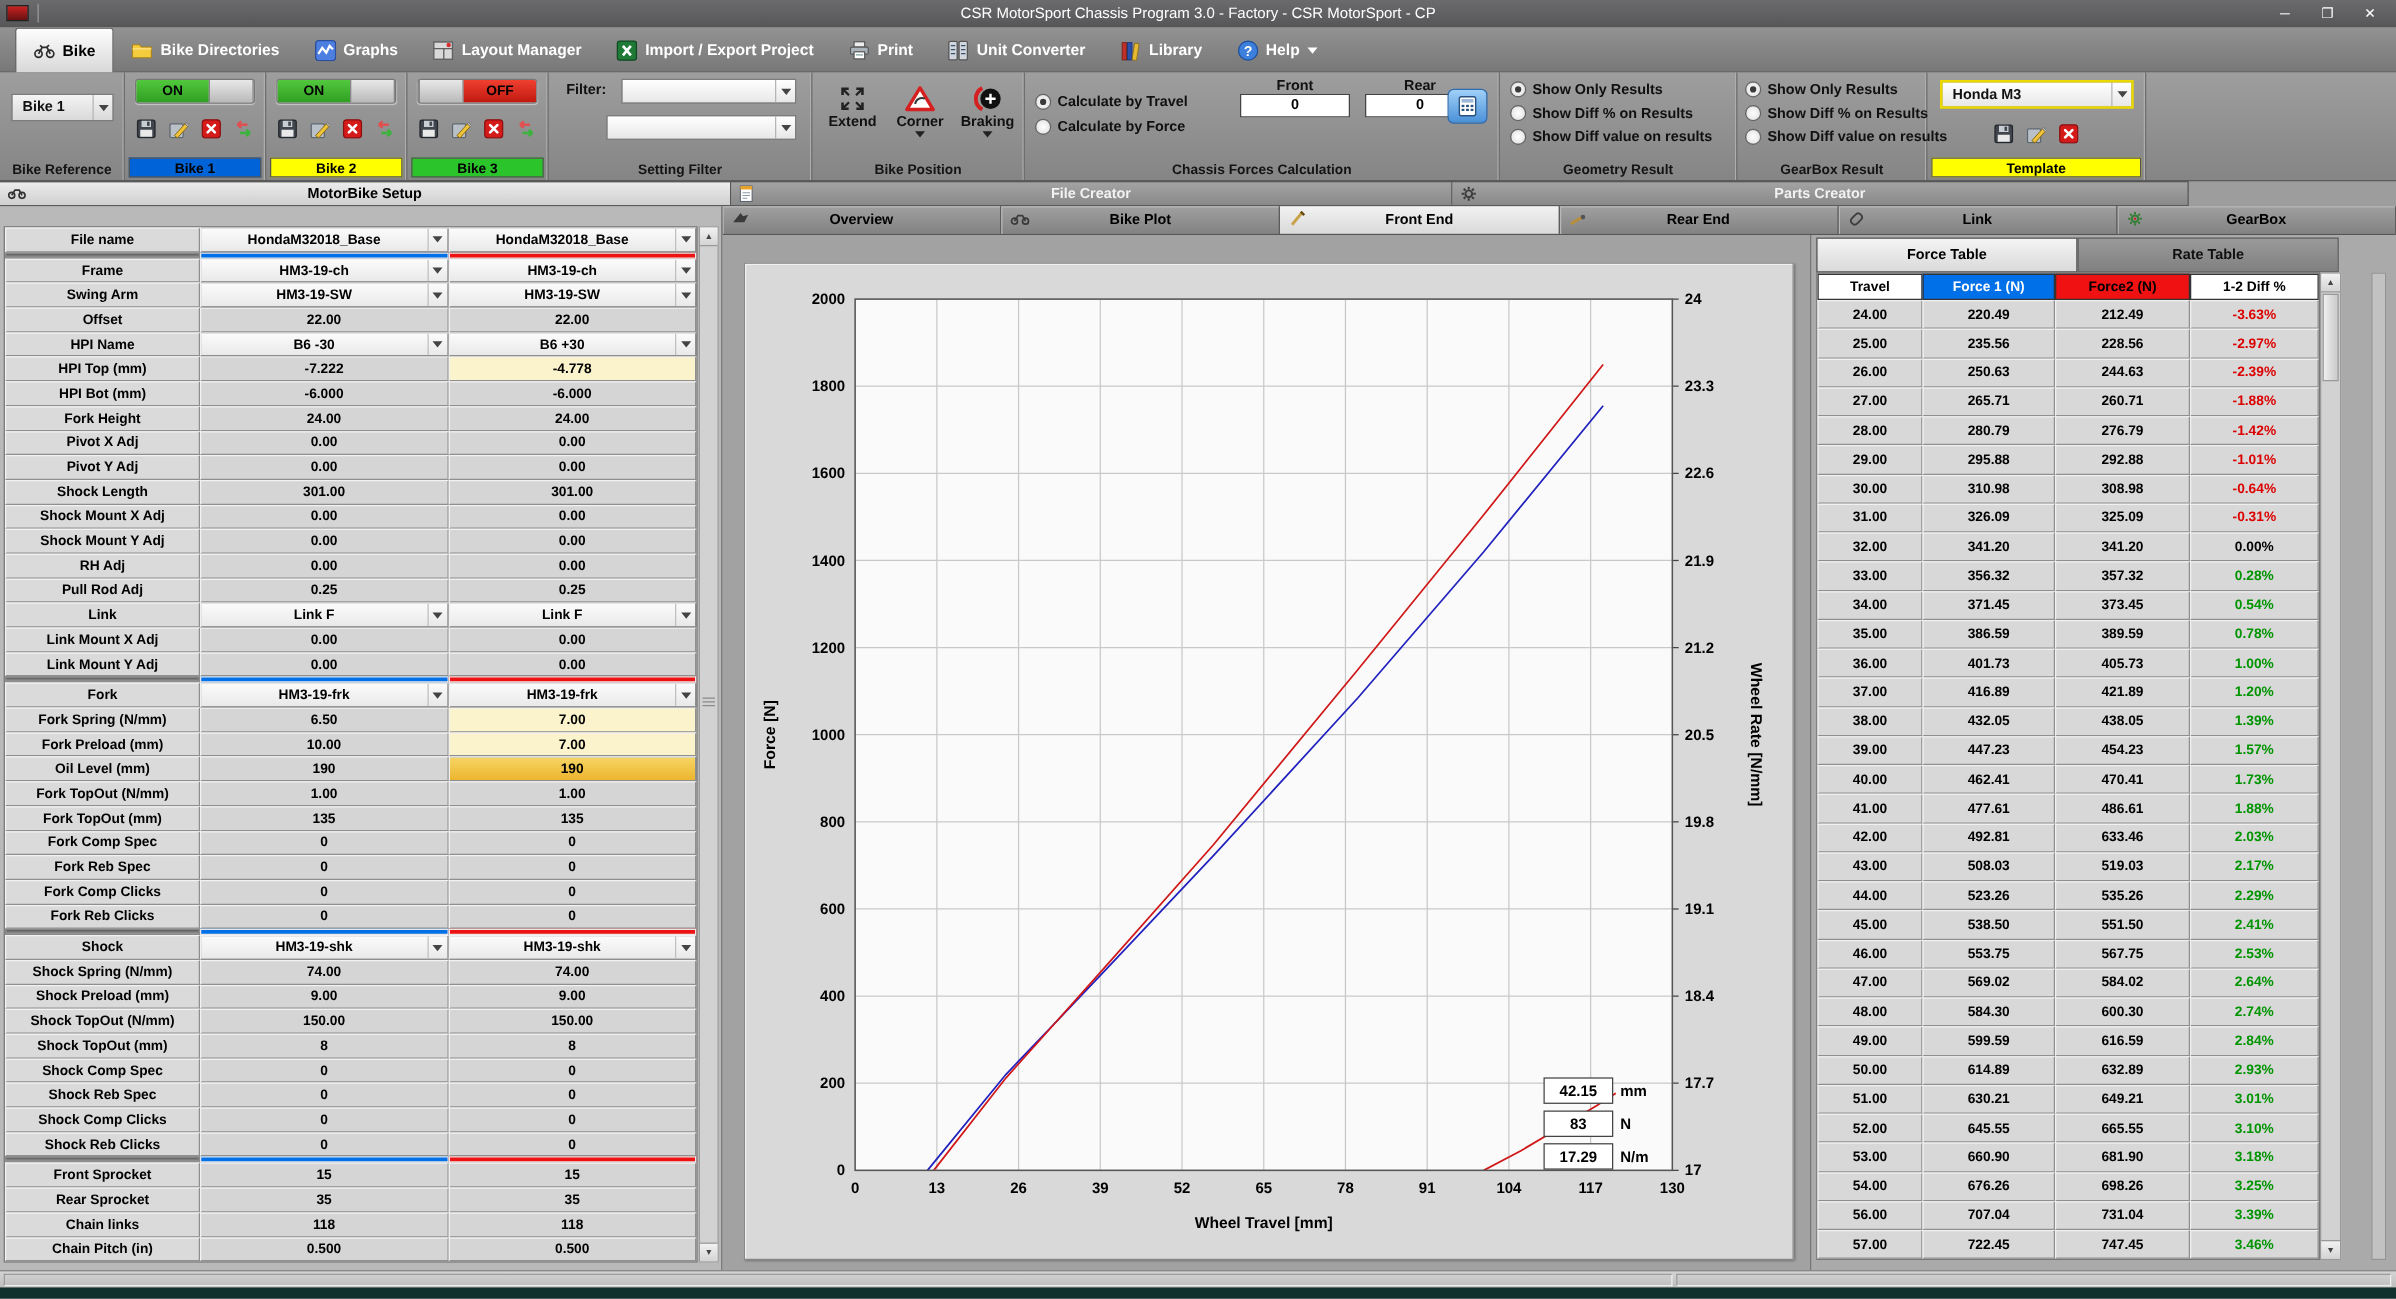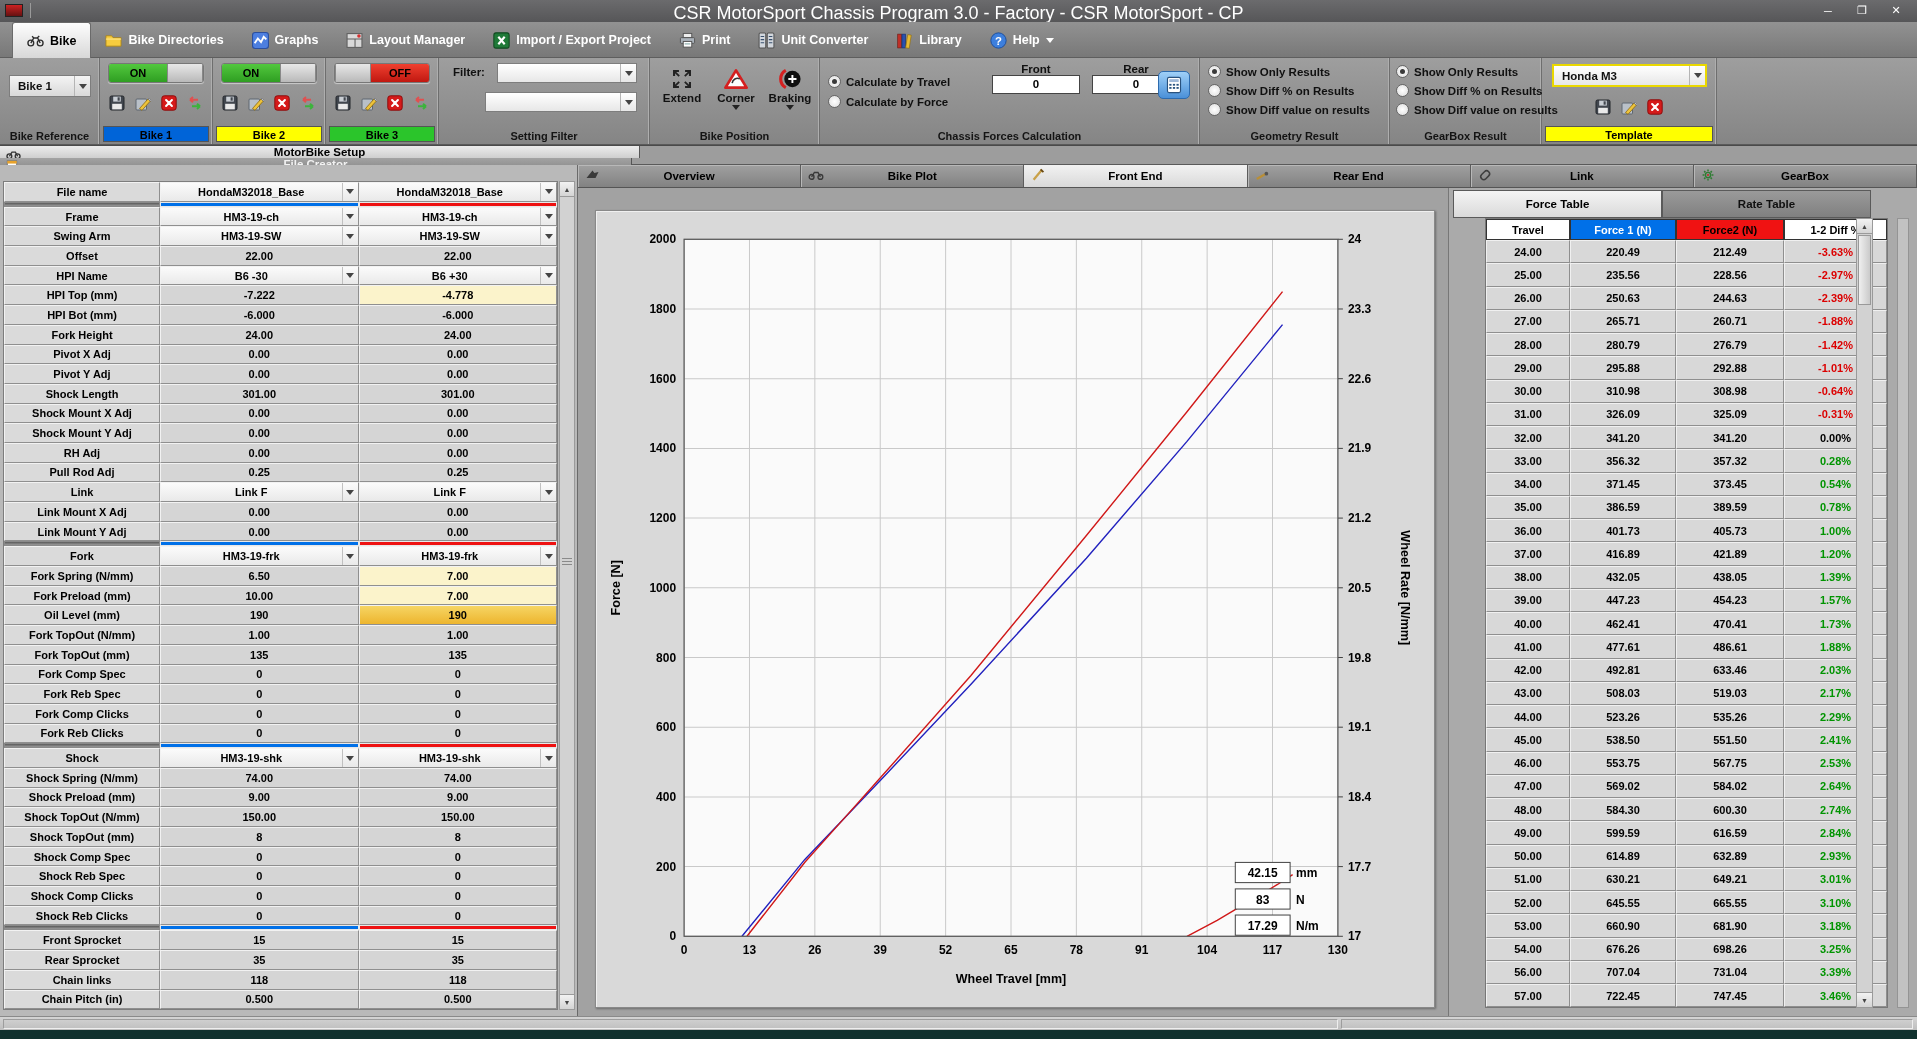--- a/index.html
+++ b/index.html
@@ -2,21 +2,21 @@
 <html><head>
 <meta charset="utf-8">
 <style>
   * { box-sizing: border-box; margin:0; padding:0; }
   html,body { width:1917px; height:1039px; overflow:hidden; }
   body { font-family:"Liberation Sans", sans-serif; background:#9d9d9d; position:relative; }
 
   
   #titlebar { position:absolute; left:0; top:0; width:1917px; height:22px;
     background:linear-gradient(#6b6b6d,#565658); color:#fff; }
-  #titlebar .ttl { position:absolute; left:0; right:0; top:3px; text-align:center; font-size:18px; }
+  #titlebar .ttl { position:absolute; left:0; right:0; top:3px; text-align:center; font-size:12px; }
   #app-icon { position:absolute; left:5px; top:4px; width:18px; height:13px;
     background:linear-gradient(#c22,#611); border:1px solid #222; }
   #tb-sep { position:absolute; left:30px; top:3px; width:1px; height:15px; background:#9a9a9a; }
   .wbtns { position:absolute; right:4px; top:0; display:flex; }
   .wbtn { width:34px; height:21px; display:flex; align-items:center; justify-content:center;
     color:#fff; font-size:11px; }
 
   
   #menubar { position:absolute; left:0; top:22px; width:1917px; height:36px;
     background:linear-gradient(#929292,#787878); border-bottom:1px solid #5e5e5e; }
@@ -62,22 +62,22 @@
     font-size:11.5px; font-weight:bold; line-height:17px; }
   .flabel { font-size:11.5px; font-weight:bold; text-align:center; color:#111; }
 
   .posbtn { display:flex; flex-direction:column; align-items:center; width:52px; }
   .posbtn .pl { font-size:11.5px; font-weight:bold; color:#111; margin-top:2px; }
 
   #calc-btn { width:32px; height:28px; border-radius:5px; background:linear-gradient(#9fd0f8,#4a90d8);
     border:1px solid #2d6bae; display:flex; align-items:center; justify-content:center; }
 
   
-  #sectionbar { position:absolute; left:0; top:145px; width:1917px; height:20px; display:flex;
-    border-top:1px solid #4a4a4a; border-bottom:1px solid #5a5a5a;flex-direction:column; }
+  #sectionbar { position:absolute; left:0; top:145px; width:1751px; height:20px; display:flex;
+    border-top:1px solid #4a4a4a; border-bottom:1px solid #5a5a5a; }
   .section-tab { position:relative; display:flex; align-items:center; justify-content:center;
     font-size:11.5px; font-weight:bold; border-right:1px solid #555; }
   .section-tab .sicon { position:absolute; left:6px; top:2px; }
   .section-tab.active { background:linear-gradient(#ececec,#cfcfcf); color:#000; }
   .section-tab.dim { background:linear-gradient(#a3a3a3,#898989); color:#f2f2f2; }
 
   
   #content { position:absolute; left:0; top:165px; width:1917px; height:851px; display:flex; }
 
   
@@ -125,21 +125,21 @@
   #chart-card svg { width:100%; height:100%; display:block; }
 
   
   #right-panel { width:469px; background:#aaaaaa; position:relative; border-left:1px solid #777; }
   #result-tabs { position:absolute; left:4px; top:2px; right:46px; height:28px; display:flex; }
   .rtab { flex:1; display:flex; align-items:center; justify-content:center; font-size:11.5px; font-weight:bold;
     border:1px solid #5a5a5a; }
   .rtab.active { background:linear-gradient(#f4f4f4,#dadada); color:#000; }
   .rtab.dim { background:linear-gradient(#9a9a9a,#808080); color:#101010; }
   #force-table { position:absolute; left:4px; top:30px; width:403px; bottom:8px; display:flex; flex-direction:column;
-    border:1px solid #777;margin-left:32px; }
+    border:1px solid #777; }
   .frow { display:grid; grid-template-columns:84px 106px 108px 1fr; flex:1; min-height:0; }
   .frow.head { flex:none; height:21px; }
   .fcell { border:1px solid; border-color:#f0f0f0 #8f8f8f #8f8f8f #f0f0f0; background:#d8d8d8;
     display:flex; align-items:center; justify-content:center; font-size:11px; font-weight:bold; color:#000; }
   .fcell.hd { border:1px solid #333; }
   #rp-scroll { position:absolute; left:407px; top:30px; bottom:8px; width:17px; }
   #rp-outer { position:absolute; right:8px; top:30px; bottom:8px; width:12px;
     background:#c2c2c2; border:1px solid #949494; }
 
   

